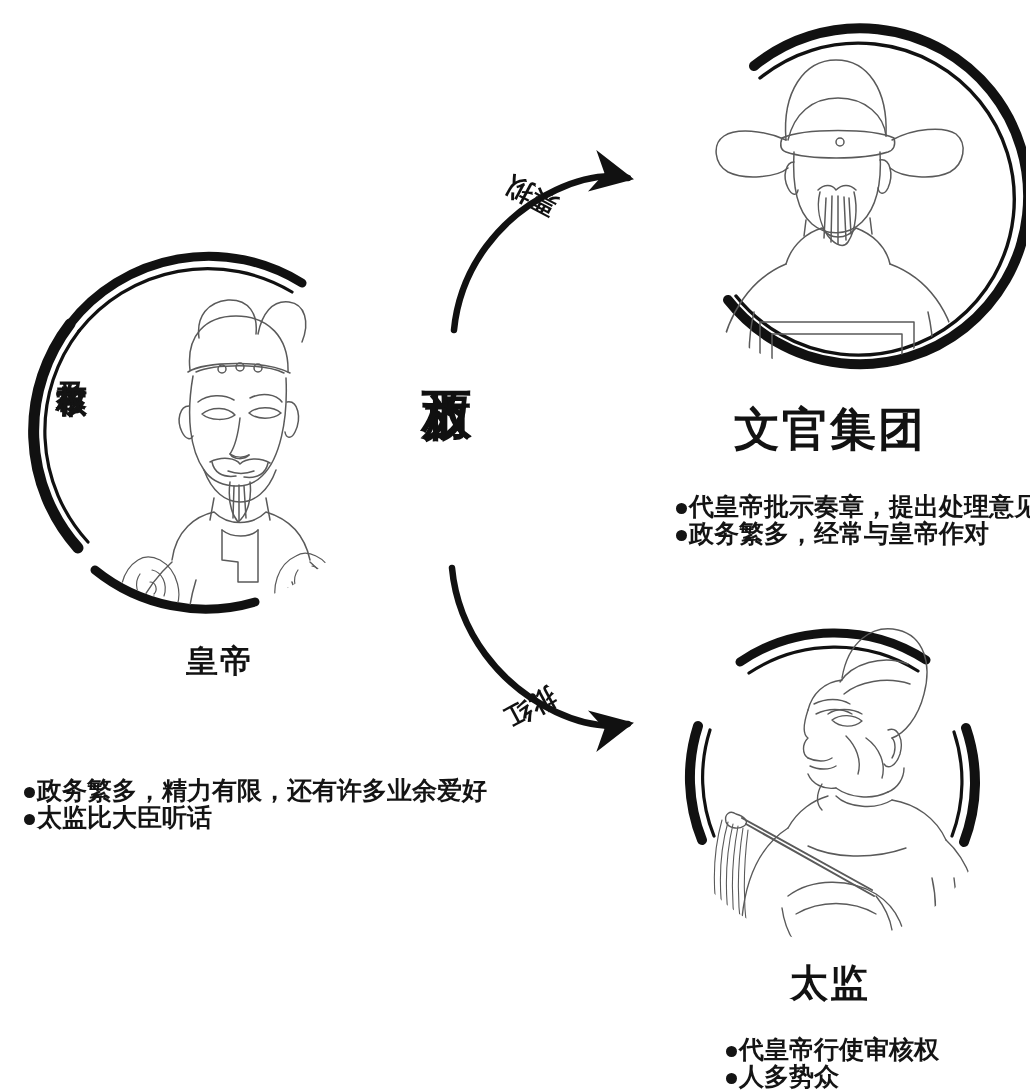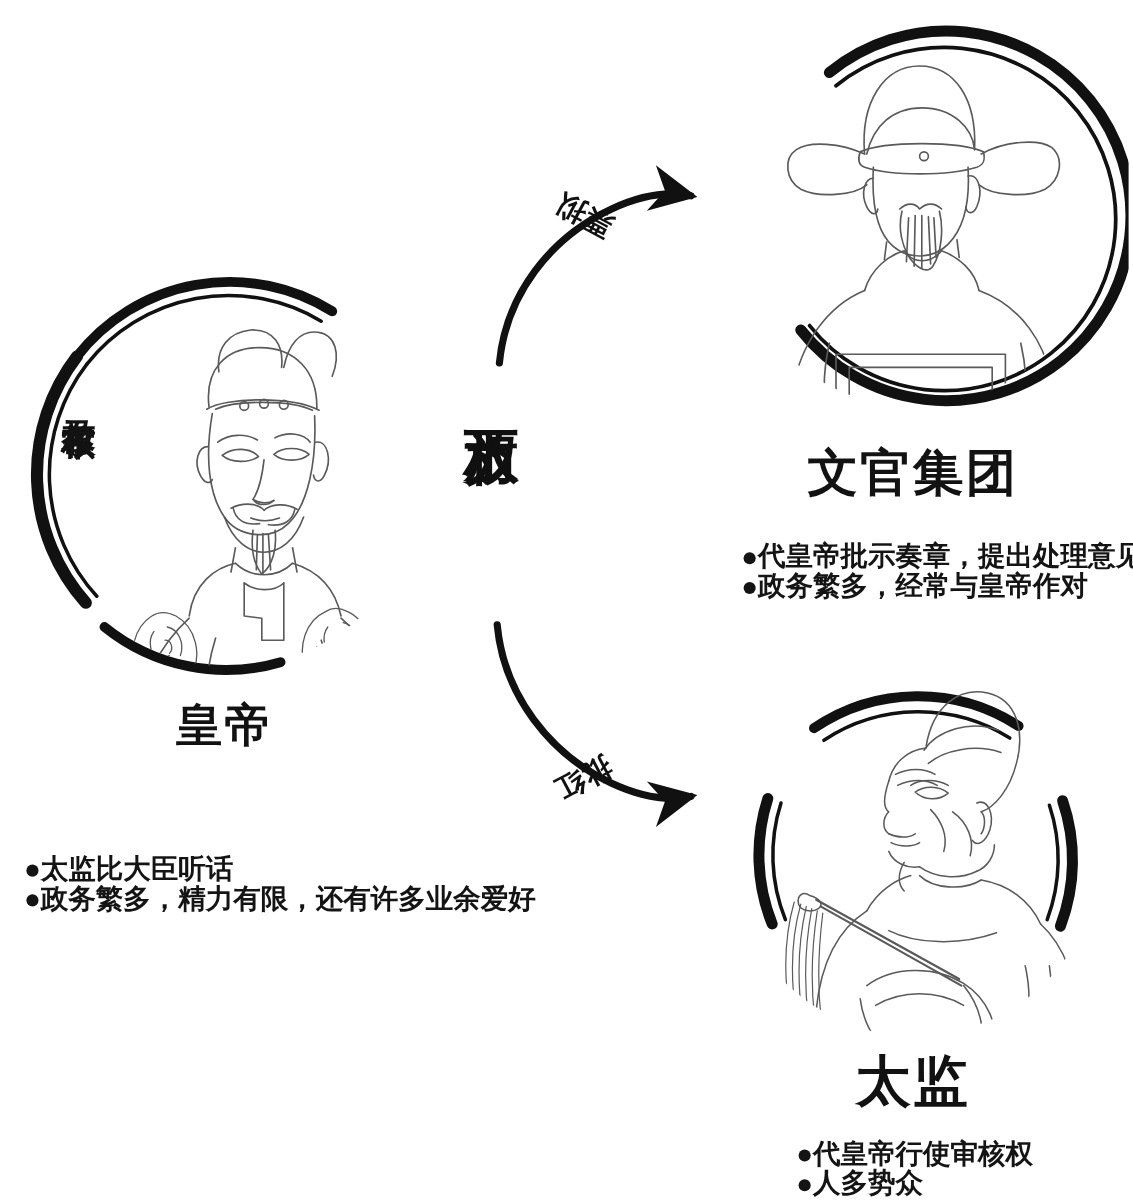--- a/index.html
+++ b/index.html
@@ -39,38 +39,38 @@
   .node-title {
     position: absolute;
     text-align: center;
     font-family: "Liberation Serif", "DejaVu Serif", serif;
     font-weight: bold;
     color: #121212;
     letter-spacing: 2px;
     white-space: nowrap;
   }
   #emperor-title {
-    left: 44px;
+    left: 60px;
     top: 633px;
     width: 320px;
-    font-size: 42px;
+    font-size: 32px;
     line-height: 56px;
   }
   #officials-title {
     left: 640px;
     top: 402px;
     width: 380px;
     font-size: 46px;
     line-height: 56px;
   }
   #eunuch-title {
     left: 640px;
     top: 955px;
     width: 380px;
-    font-size: 50px;
+    font-size: 38px;
     line-height: 56px;
   }
 
   
   .bullets {
     position: absolute;
     font-family: "Liberation Sans", "DejaVu Sans", sans-serif;
     font-weight: bold;
     color: #141414;
     font-size: 25px;
@@ -254,22 +254,22 @@
         </g>
       </svg>
     </div>
   </div>
 
   <div id="emperor-ring-caption">又有审核权</div>
 
   <div class="node-title" id="emperor-title">皇帝</div>
 
   <div class="bullets" id="emperor-bullets">
+    <span class="bullet-line"><span class="dot"></span><span>政务繁多，精力有限，还有许多业余爱好</span></span>
     <span class="bullet-line"><span class="dot"></span><span>太监比大臣听话</span></span>
-    <span class="bullet-line"><span class="dot"></span><span>政务繁多，精力有限，还有许多业余爱好</span></span>
   </div>
 
   <div class="node" id="officials-node" style="left:636px; top:12px; width:390px; height:390px;">
     <div class="portrait-wrap">
       <svg width="390" height="390" viewBox="0 0 390 390" xmlns="http://www.w3.org/2000/svg">
         <defs>
           <clipPath id="clipOff">
               <circle cx="196" cy="190" r="168"></circle>
             </clipPath>
         </defs>

